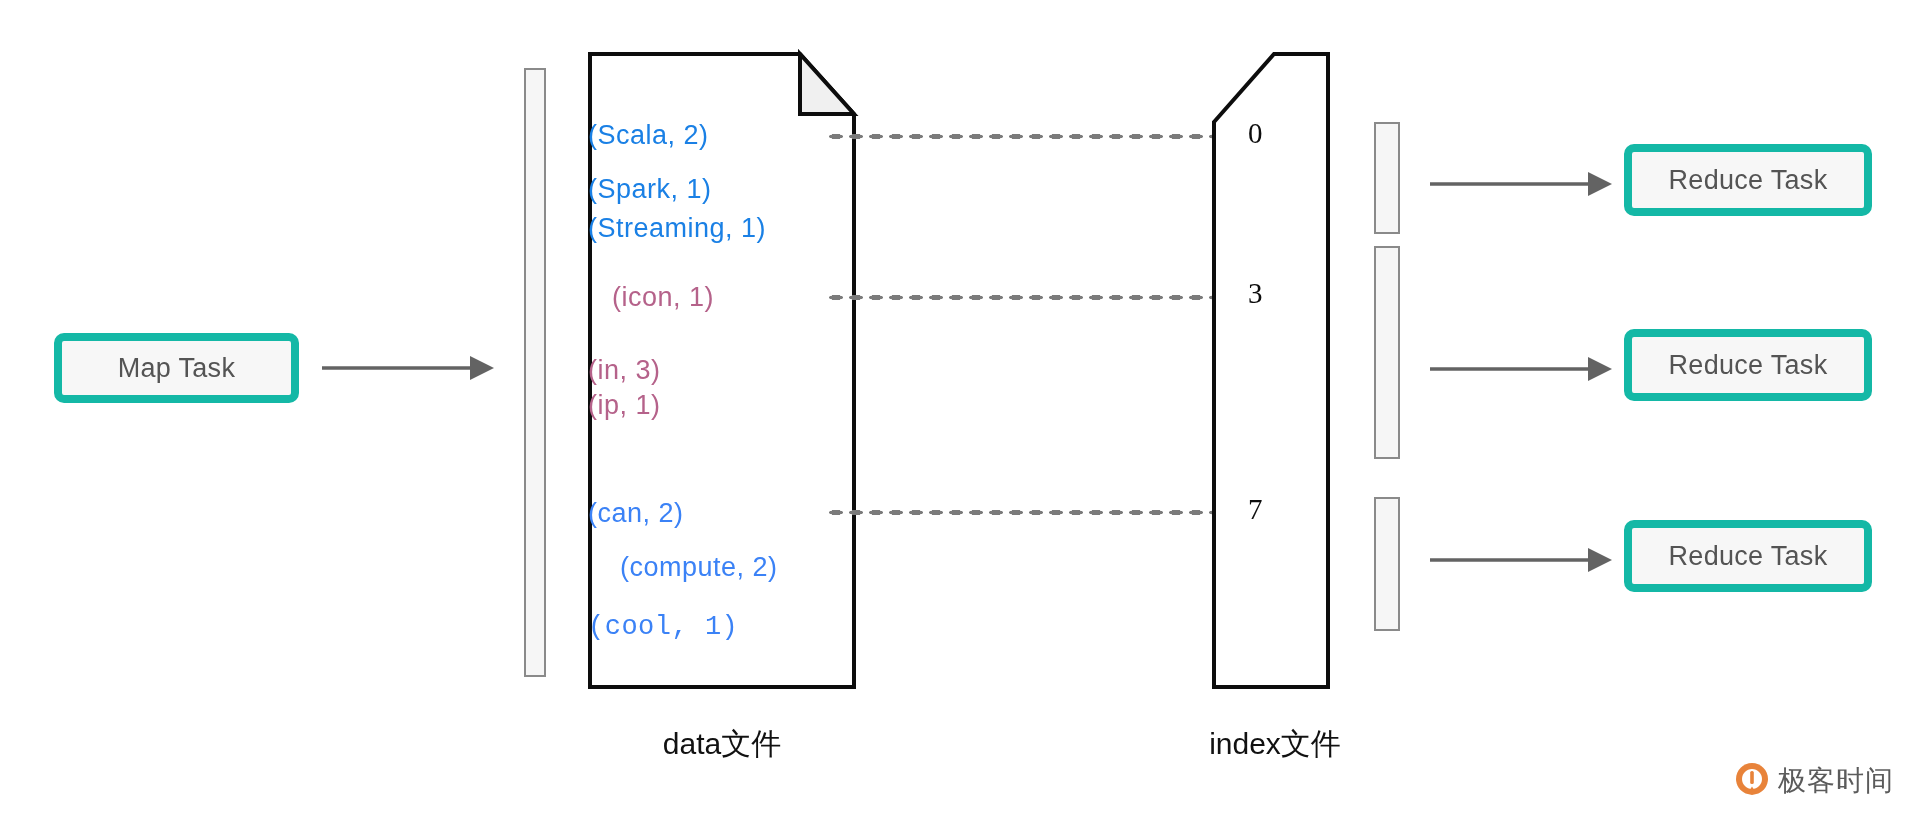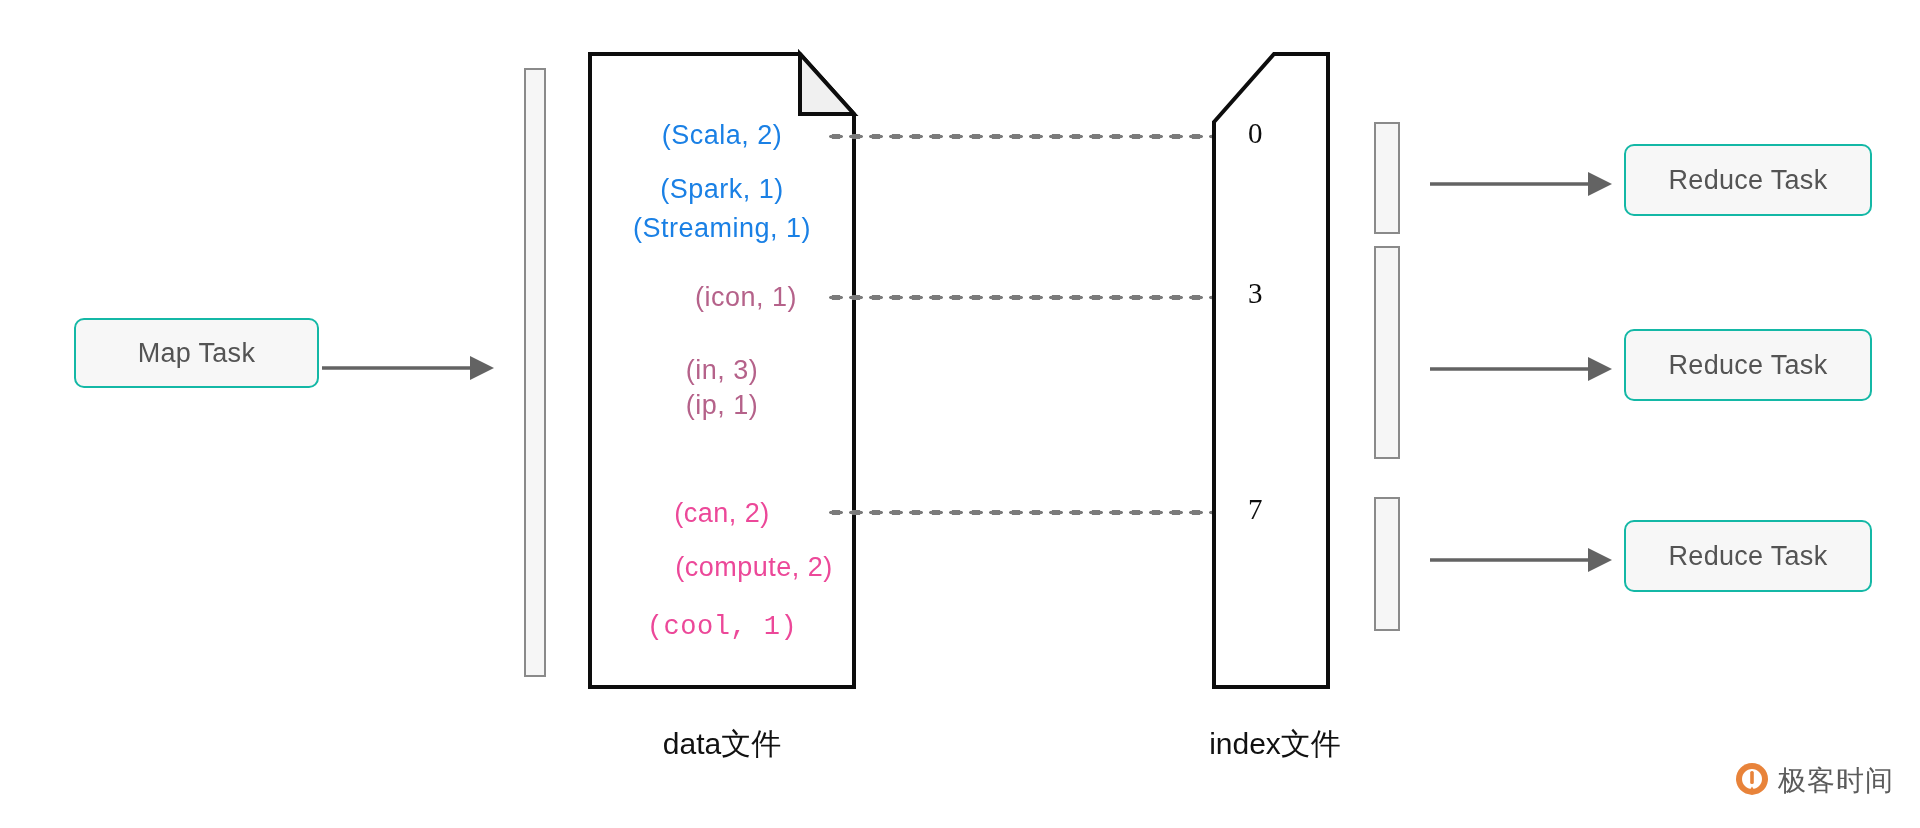--- a/index.html
+++ b/index.html
@@ -16,21 +16,21 @@
     height: 828px;
     background: #ffffff;
     overflow: hidden;
   }
 
   
   .task-box {
     position: absolute;
     box-sizing: border-box;
     background: #f7f7f7;
-    border: 2px solid #14b8a6;
+    border: 8px solid #14b8a6;
     border-radius: 10px;
     display: flex;
     align-items: center;
     justify-content: center;
     color: #545454;
     font-size: 27px;
     letter-spacing: 0.3px;
     white-space: nowrap;
   }
 
@@ -57,28 +57,28 @@
     box-sizing: border-box;
     background: #f6f6f6;
     border: 2px solid #8a8a8a;
   }
 
   
   .record {
     position: absolute;
     width: 268px;
     left: 588px;
-    text-align: center;
+    text-align: left;
     font-size: 27px;
     white-space: nowrap;
     letter-spacing: 0.5px;
   }
   .c-blue   { color: #1a80e5; }
   .c-purple { color: #b5628a; }
-  .c-red    { color: #ec4899; }
+  .c-red    { color: #3b82f6; }
 
   
   .index-num {
     position: absolute;
     left: 1248px;
     width: 70px;
     text-align: left;
     font-size: 29px;
     color: #0d0d0d;
     font-family: "Liberation Serif", "DejaVu Serif", serif;
@@ -126,21 +126,21 @@
     letter-spacing: 1px;
     white-space: nowrap;
     font-family: "DejaVu Sans", sans-serif;
   }
 </style>
 </head>
 <body>
 
 <div id="canvas">
 
-  <div class="task-box" style="left:54px; top:318px; width:245px; height:70px;margin-left:20px;">
+  <div class="task-box" style="left:54px; top:333px; width:245px; height:70px;">
     <span>Map Task</span>
   </div>
 
   <div class="arrow" style="left:322px; top:352px; width:172px; height:32px;">
     <svg viewBox="0 0 172 32" width="172" height="32">
       <line x1="0" y1="16" x2="148" y2="16" stroke="#636363" stroke-width="3.5"></line>
       <polygon points="148,4 172,16 148,28" fill="#636363"></polygon>
     </svg>
   </div>
 

